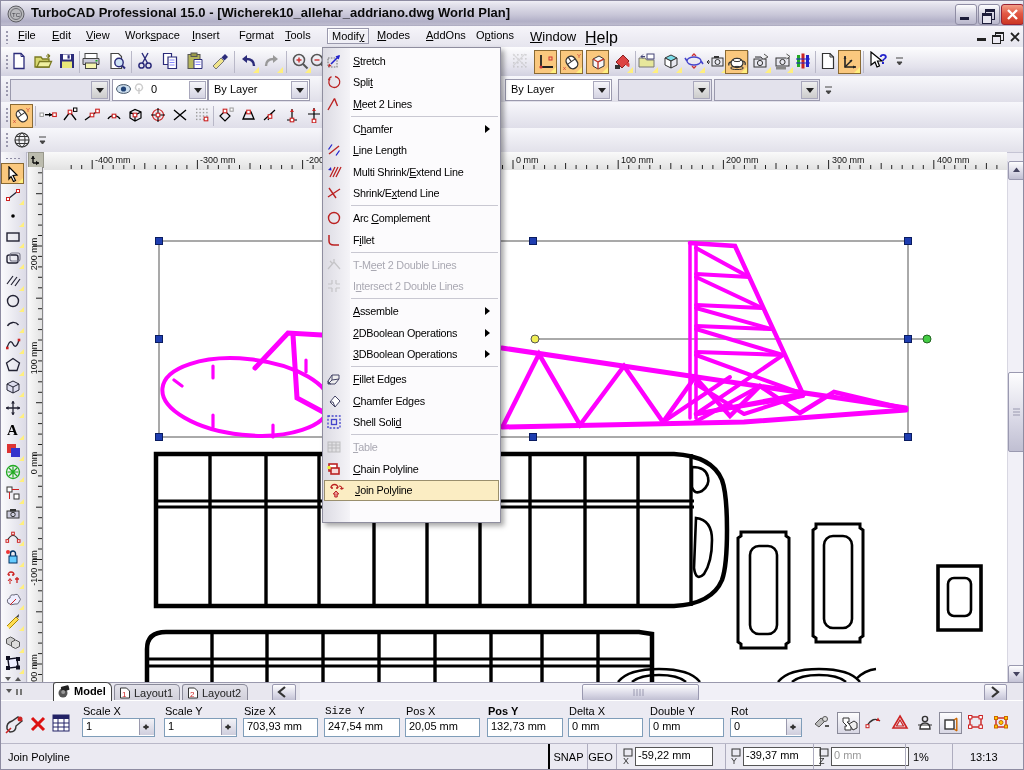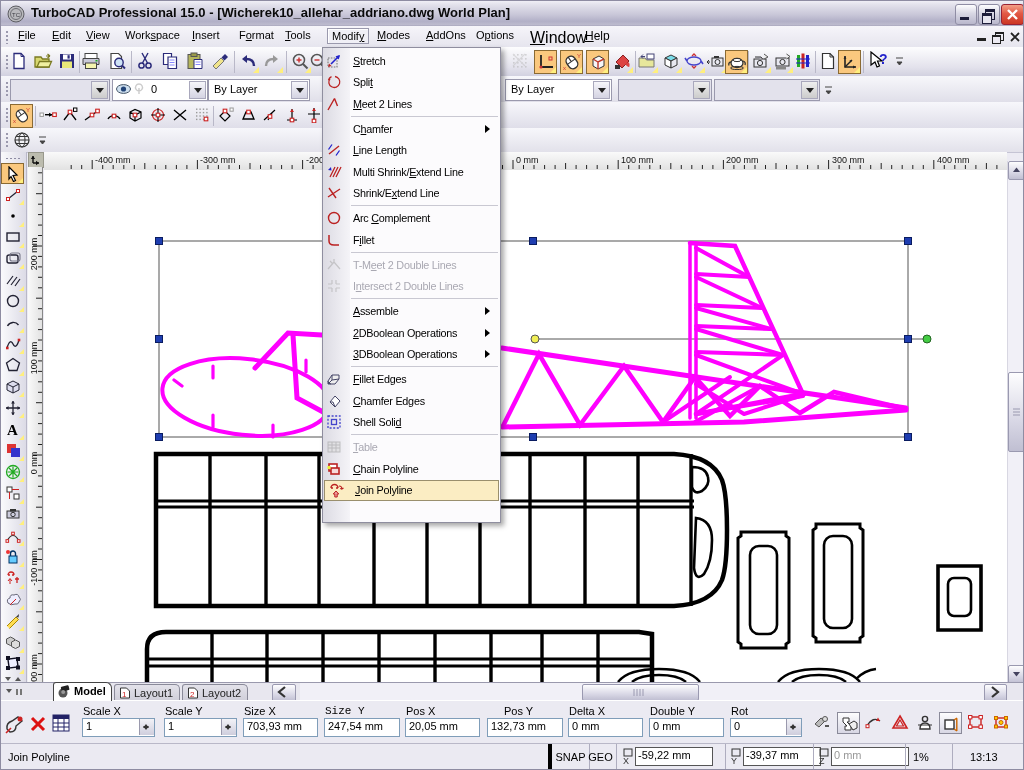--- a/index.html
+++ b/index.html
@@ -56,22 +56,22 @@
     <div class="abs" style="left:50px;top:3px;padding:0 2px;font-size:11px;color:#000;"><u>E</u>dit</div>
     <div class="abs" style="left:84px;top:3px;padding:0 2px;font-size:11px;color:#000;"><u>V</u>iew</div>
     <div class="abs" style="left:123px;top:3px;padding:0 2px;font-size:11px;color:#000;">Work<u>s</u>pace</div>
     <div class="abs" style="left:190px;top:3px;padding:0 2px;font-size:11px;color:#000;"><u>I</u>nsert</div>
     <div class="abs" style="left:237px;top:3px;padding:0 2px;font-size:11px;color:#000;">F<u>o</u>rmat</div>
     <div class="abs" style="left:283px;top:3px;padding:0 2px;font-size:11px;color:#000;"><u>T</u>ools</div>
     <div class="abs" style="left:327px;top:3px;padding:0 2px;font-size:11px;color:#000;border:1px solid #9a99ad;background:#f0eff6;box-shadow:inset 1px 1px 0 #fff;top:2px;padding:1px 4px;">Modif<u>y</u></div>
     <div class="abs" style="left:375px;top:3px;padding:0 2px;font-size:11px;color:#000;"><u>M</u>odes</div>
     <div class="abs" style="left:424px;top:3px;padding:0 2px;font-size:11px;color:#000;"><u>A</u>ddOns</div>
     <div class="abs" style="left:474px;top:3px;padding:0 2px;font-size:11px;color:#000;">O<u>p</u>tions</div>
-    <div class="abs" style="left:528px;top:3px;padding:0 2px;font-size:16px;color:#000;"><u>W</u>indow</div>
-    <div class="abs" style="left:583px;top:3px;padding:0 2px;font-size:12px;color:#000;text-align:center;"><u>H</u>elp</div>
+    <div class="abs" style="left:528px;top:3px;padding:0 2px;font-size:13px;color:#000;"><u>W</u>indow</div>
+    <div class="abs" style="left:583px;top:3px;padding:0 2px;font-size:16px;color:#000;text-align:center;"><u>H</u>elp</div>
     <div class="abs" style="left:977px;top:12px;width:9px;height:3px;background:#222;"></div>
     <div class="abs" style="left:995px;top:6px;width:7px;height:6px;border:1.6px solid #222;border-top-width:2.6px;"></div>
     <div class="abs" style="left:992px;top:9px;width:7px;height:6px;border:1.6px solid #222;border-top-width:2.6px;background:#eceaf2;"></div>
     <svg class="abs" style="left:1009px;top:5px;" width="12" height="12" viewBox="0 0 12 12">
       <path d="M2 2 L10 10 M10 2 L2 10" stroke="#222" stroke-width="1.8"></path>
     </svg>
   </div>
 <div class="abs" style="left:0;top:47px;width:1024px;height:29px;background:linear-gradient(#fdfdfe,#e3e2ec 70%,#d2d1e0);border-bottom:1px solid #c5c4d4;">
     <div class="grip" style="left:4px;top:6px;height:18px;"></div>
     <div class="tbtn" style="left:7px;top:2px;">
@@ -961,21 +961,21 @@
     <div class="ilab" style="left:83px;">Scale X</div>
     <div class="ifield" style="left:82px;width:65px;">1<div class="spin" style="right:0;"></div></div>
     <div class="ilab" style="left:165px;">Scale Y</div>
     <div class="ifield" style="left:164px;width:65px;">1<div class="spin" style="right:0;"></div></div>
     <div class="ilab" style="left:244px;">Size X</div>
     <div class="ifield" style="left:243px;width:67px;">703,93 mm</div>
     <div class="ilab" style="left:325px;font-family:Liberation Mono, monospace;">Size Y</div>
     <div class="ifield" style="left:324px;width:68px;">247,54 mm</div>
     <div class="ilab" style="left:406px;">Pos X</div>
     <div class="ifield" style="left:405px;width:67px;">20,05 mm</div>
-    <div class="ilab" style="left:504px;">Pos Y</div>
+    <div class="ilab" style="left:488px;font-weight:bold;">Pos Y</div>
     <div class="ifield" style="left:487px;width:68px;">132,73 mm</div>
     <div class="ilab" style="left:569px;">Delta X</div>
     <div class="ifield" style="left:568px;width:67px;">0 mm</div>
     <div class="ilab" style="left:650px;">Double Y</div>
     <div class="ifield" style="left:649px;width:67px;">0 mm</div>
     <div class="ilab" style="left:731px;">Rot</div>
     <div class="ifield" style="left:730px;width:64px;">0<div class="spin" style="right:0;"></div></div>
     <div class="abs" style="left:811px;top:11px;width:21px;height:20px;display:flex;align-items:center;justify-content:center;">
       <svg width="18" height="16" viewBox="0 0 18 16">
         <path d="M2 10 l6 -6 l4 3 l-6 6 z" fill="#bbb" stroke="#555"></path>
@@ -1030,21 +1030,21 @@
         <circle cx="9" cy="8.5" r="2" fill="#fc0" stroke="#c60"></circle>
         <rect x="2.5" y="2.5" width="3" height="3" fill="#fc0" stroke="#c60"></rect>
         <rect x="12.5" y="2.5" width="3" height="3" fill="#fc0" stroke="#c60"></rect>
         <rect x="2.5" y="11" width="3" height="3" fill="#fc0" stroke="#c60"></rect>
         <rect x="12.5" y="11" width="3" height="3" fill="#fc0" stroke="#c60"></rect>
       </svg>
     </div>
   </div>
 <div class="abs" style="left:0;top:743px;width:1024px;height:27px;background:#ebeaf2;border-top:1px solid #b9b8c8;font-size:11px;">
     <div class="abs" style="left:8px;top:7px;color:#000;">Join Polyline</div>
-    <div class="abs scell" style="left:548px;top:0px;width:37px;height:26px;border-left:4px solid #000000;">
+    <div class="abs scell" style="left:548px;top:0px;width:37px;height:26px;border-left:2px solid #000000;">
       <span style="margin:auto;">SNAP</span>
     </div>
     <div class="abs scell" style="left:585px;top:0px;width:31px;height:26px;">
       <span style="margin:auto;">GEO</span>
     </div>
     <div class="abs" style="left:622px;top:4px;width:12px;height:18px;"><svg width="12" height="18">
         <rect x="2" y="1" width="8" height="7" fill="none" stroke="#333"></rect>
         <text x="1" y="16" font-size="9" fill="#333">X</text>
       </svg></div>
     <div class="abs" style="left:635px;top:3px;width:72px;height:16px;background:#fff;border:1.5px solid #555;padding:1px 2px 0 2px;color:#000;">-59,22 mm</div>

